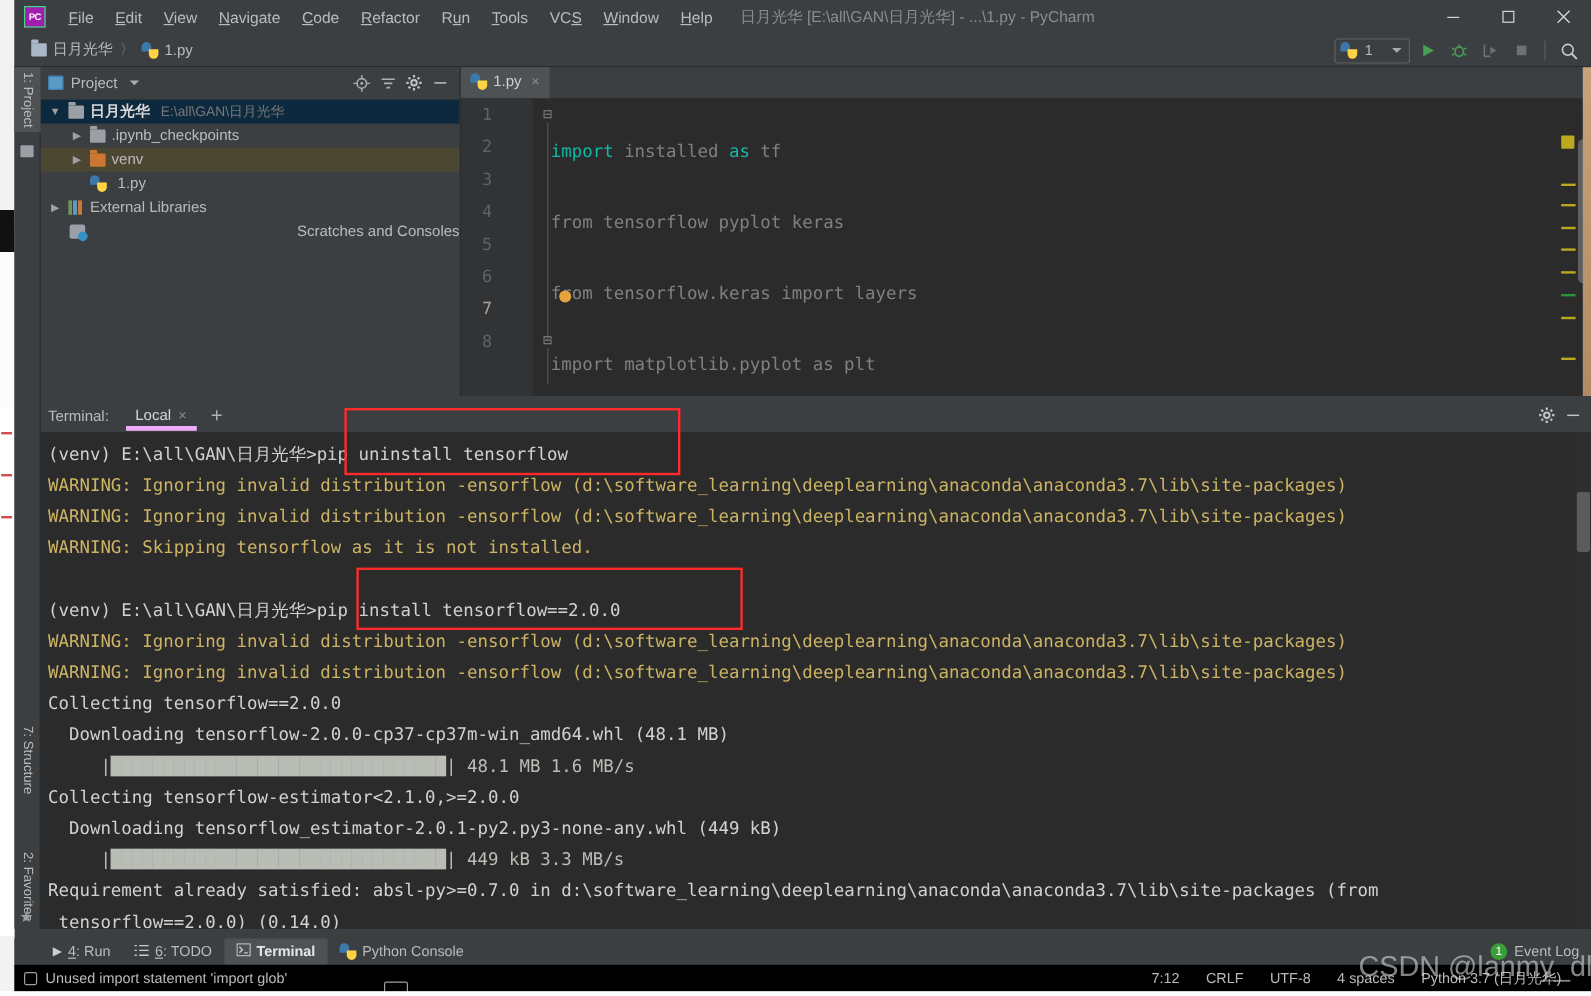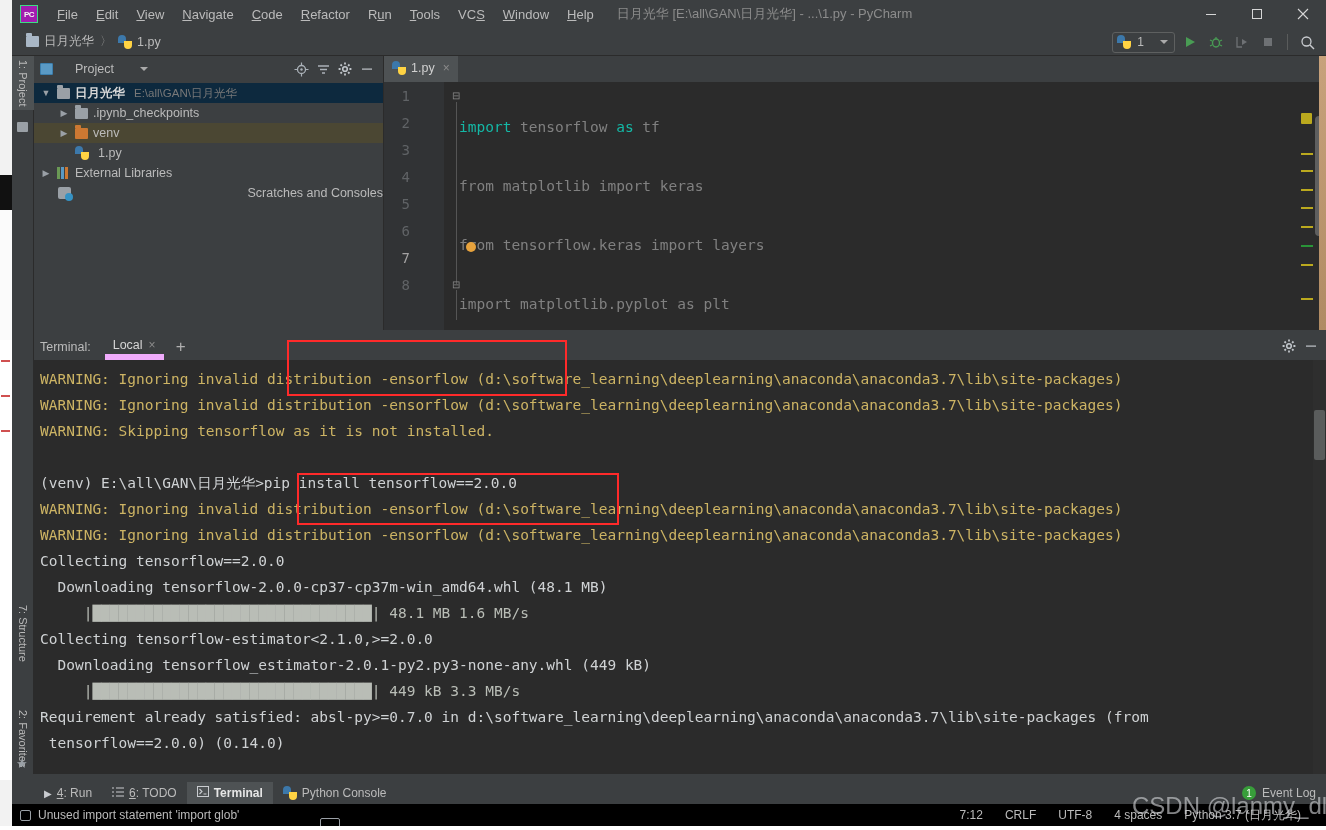--- a/index.html
+++ b/index.html
@@ -114,21 +114,21 @@
   .mini-ic { width:11px;height:10px;background:#9aa0a6;border-radius:1px;display:inline-block;}
 
   
   .project-panel {
     position:absolute; left:34px; top:56px; width:350px; height:274px;
     background:#3c3f41; border-right:1px solid #2b2b2b;
     display:flex; flex-direction:column;
   }
   .pp-header {
     height:26px; display:flex; align-items:center; padding:0 6px;
-    color:#bbbbbb; font-size:12.5px; gap:22px;
+    color:#bbbbbb; font-size:12.5px; gap:6px;
   }
   .pp-header .sq {
     width:13px;height:12px;background:#5a9ac5;border:1px solid #3c7fae;border-radius:1px;
   }
   .pp-actions { margin-left:auto; display:flex; align-items:center; gap:2px; }
   .pp-ic { width:20px;height:20px; display:flex;align-items:center;justify-content:center;color:#aab1b8; }
   .tree { flex:1; background:#3c3f41; font-size:12.5px; overflow:hidden; padding-top:1px;}
   .trow { height:20px; display:flex; align-items:center; gap:5px; color:#bbbbbb; white-space:nowrap; }
   .trow.sel { background:#0d293e; }
   .trow.hl { background:#4b4733; }
@@ -204,21 +204,21 @@
     position:absolute; left:34px; top:334px; width:1292px; height:440px;
     background:#2b2b2b; display:flex; flex-direction:column;
   }
   .term-head {
     height:26px; background:#3c3f41; display:flex; align-items:center;
     color:#bbbbbb; font-size:12.5px; padding-left:6px;
   }
   .term-head .lbl { margin-right:14px; }
   .term-tab {
     display:flex; align-items:center; gap:6px; padding:3px 8px 2px;
-    border-bottom:6px solid #f0abfc; color:#d6d6d6;text-align:right;
+    border-bottom:4px solid #f0abfc; color:#d6d6d6;text-align:right;
   }
   .term-tab .x { color:#8b8b8b; font-size:12px; }
   .term-plus { color:#b0b0b0; font-size:17px; margin-left:12px; line-height:14px;}
   .term-head-right { margin-left:auto; display:flex; align-items:center; gap:8px; padding-right:8px;}
   .term-body {
     flex:1; position:relative; background:#2b2b2b; overflow:hidden;
     font-family:"DejaVu Sans Mono", monospace; font-size:14.5px;
     color:#cfd2d4; padding: 6px 0 0 6px; line-height:26px;
   }
   .tline { white-space:pre; height:26px; }
@@ -484,22 +484,22 @@
         <div class="lnum cur" style="top:168px;">7</div>
         <div class="lnum" style="top:195px;">8</div>
       </div>
 
       <div class="fold" style="top:9px;">⊟</div>
       <div class="foldline" style="top:20px;height:182px;"></div>
       <div class="fold" style="top:198px;">⊟</div>
       <div class="foldline" style="top:208px;height:30px;"></div>
 
       <div class="code">
-        <div class="cline"><span class="k-orange">import</span><span class="k-grey"> tensorflow </span><span class="k-orange">as</span><span class="k-grey"> tf</span></div>
-        <div class="cline"><span class="k-grey">from matplotlib import keras</span></div>
+        <div class="cline"><span class="k-orange">import</span><span class="k-grey"> installed </span><span class="k-orange">as</span><span class="k-grey"> tf</span></div>
+        <div class="cline"><span class="k-grey">from tensorflow pyplot keras</span></div>
         <div class="cline"><span class="k-grey">from tensorflow.keras import layers</span></div>
         <div class="cline"><span class="k-grey">import matplotlib.pyplot as plt</span></div>
         
         
         
         
       </div>
 
       <div class="bulb" style="left:82px; top:160px;"></div>
 
@@ -536,20 +536,21 @@
         </span>
         <span>
           <svg width="14" height="14" viewBox="0 0 14 14">
               <rect x="2" y="6.5" width="10" height="1.2" fill="#c0c5ca"></rect>
             </svg>
         </span>
       </span>
     </div>
 
     <div class="term-body">
+      <div class="tline">(venv) E:\all\GAN\日月光华&gt;pip uninstall tensorflow</div>
       <div class="tline warn">WARNING: Ignoring invalid distribution -ensorflow (d:\software_learning\deeplearning\anaconda\anaconda3.7\lib\site-packages)</div>
       <div class="tline warn">WARNING: Ignoring invalid distribution -ensorflow (d:\software_learning\deeplearning\anaconda\anaconda3.7\lib\site-packages)</div>
       <div class="tline warn">WARNING: Skipping tensorflow as it is not installed.</div>
       <div class="tline"></div>
       <div class="tline">(venv) E:\all\GAN\日月光华&gt;pip install tensorflow==2.0.0</div>
       <div class="tline warn">WARNING: Ignoring invalid distribution -ensorflow (d:\software_learning\deeplearning\anaconda\anaconda3.7\lib\site-packages)</div>
       <div class="tline warn">WARNING: Ignoring invalid distribution -ensorflow (d:\software_learning\deeplearning\anaconda\anaconda3.7\lib\site-packages)</div>
       <div class="tline">Collecting tensorflow==2.0.0</div>
       <div class="tline">  Downloading tensorflow-2.0.0-cp37-cp37m-win_amd64.whl (48.1 MB)</div>
       <div class="tline pbar">     |████████████████████████████████| 48.1 MB 1.6 MB/s</div>

